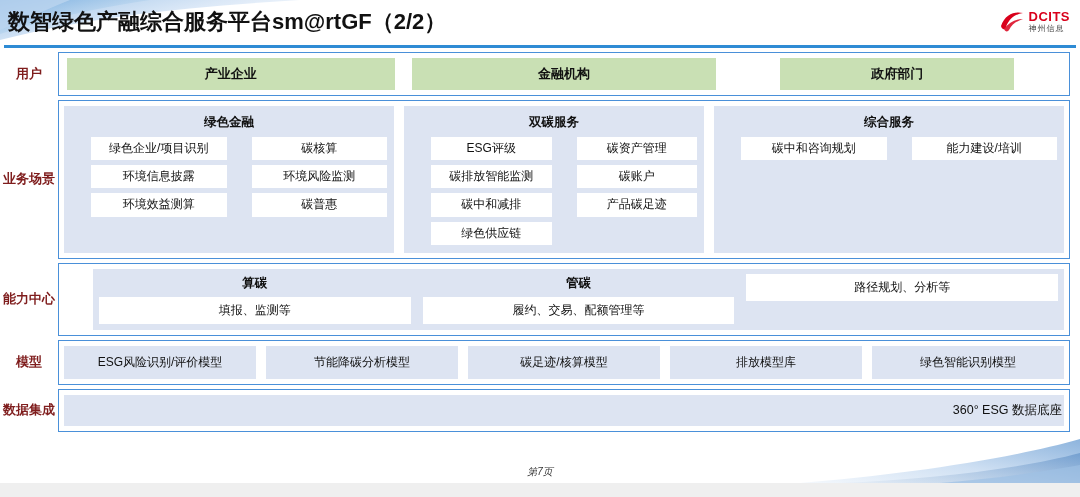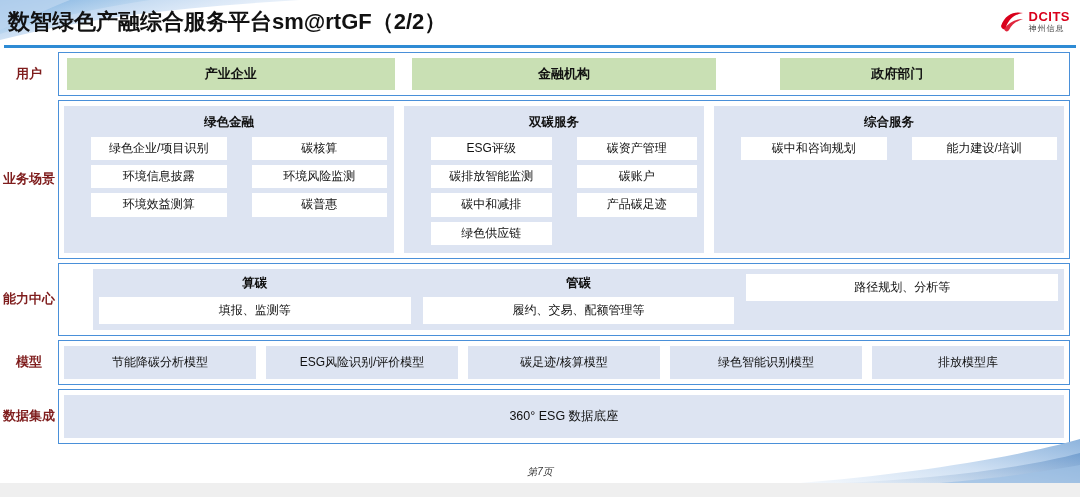--- a/index.html
+++ b/index.html
@@ -96,22 +96,22 @@
 
   
   .models{display:flex;gap:10px;}
   .model-item{
     flex:1 1 0;background:#dde4f2;text-align:center;
     font-size:12px;color:#111;padding:8px 2px;box-sizing:border-box;
   }
 
   
   .datarow{
-    background:#dde4f2;text-align:center;font-size:12.5px;color:#111;
-    padding:13px 2px;
+    background:#dde4f2;text-align:right;font-size:12.5px;color:#111;
+    padding:7px 2px;
   }
 
   .pagenum{
     position:absolute;left:0;right:0;bottom:18px;text-align:center;
     font-size:10px;font-style:italic;color:#333;
   }
 </style>
 </head>
 <body>
 
@@ -231,25 +231,25 @@
             <div class="capsub">路径规划、分析等</div>
           </div>
         </div>
       </div>
     </div>
 
     <div class="row">
       <div class="rowlabel">模型</div>
       <div class="rowbox">
         <div class="models">
+          <div class="model-item">ESG风险识别/评价模型</div>
           <div class="model-item">节能降碳分析模型</div>
-          <div class="model-item">ESG风险识别/评价模型</div>
           <div class="model-item">碳足迹/核算模型</div>
+          <div class="model-item">排放模型库</div>
           <div class="model-item">绿色智能识别模型</div>
-          <div class="model-item">排放模型库</div>
         </div>
       </div>
     </div>
 
     <div class="row">
       <div class="rowlabel">数据集成</div>
       <div class="rowbox">
         <div class="datarow">360° ESG 数据底座</div>
       </div>
     </div>

